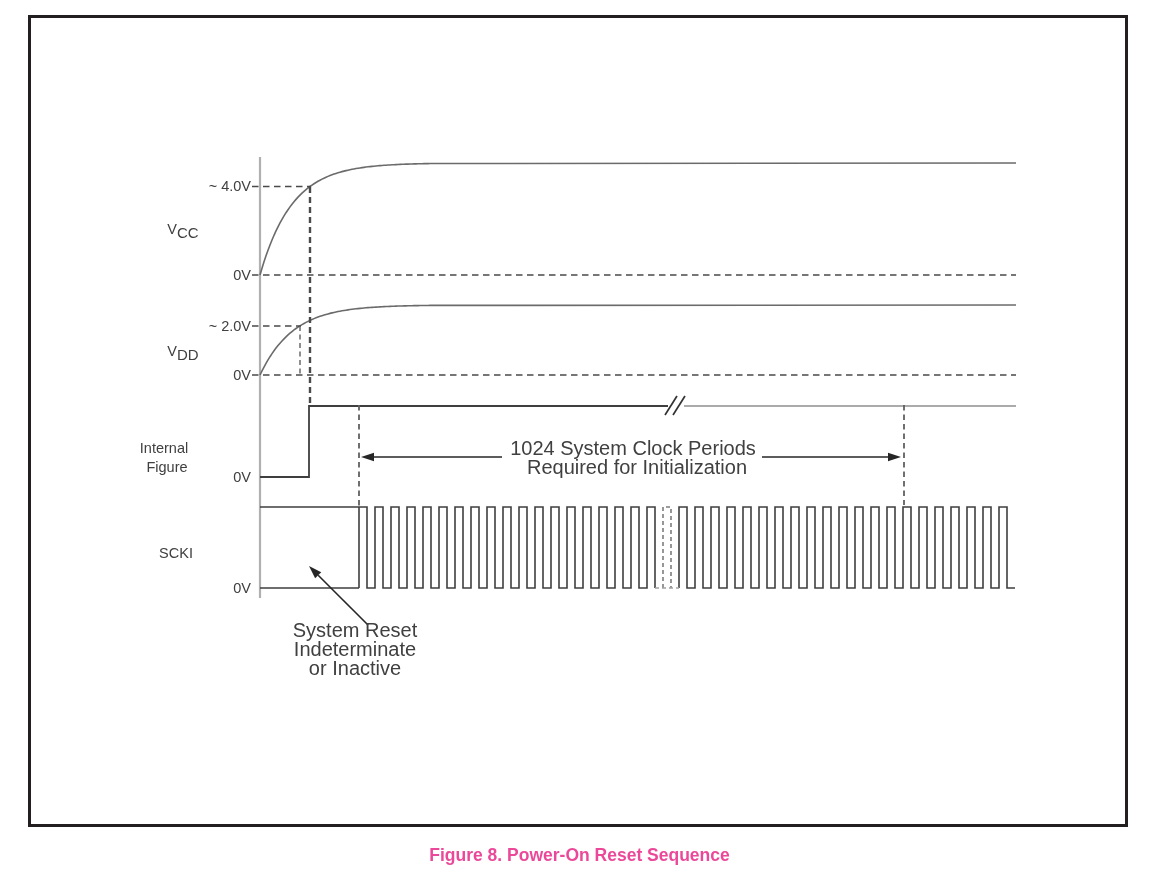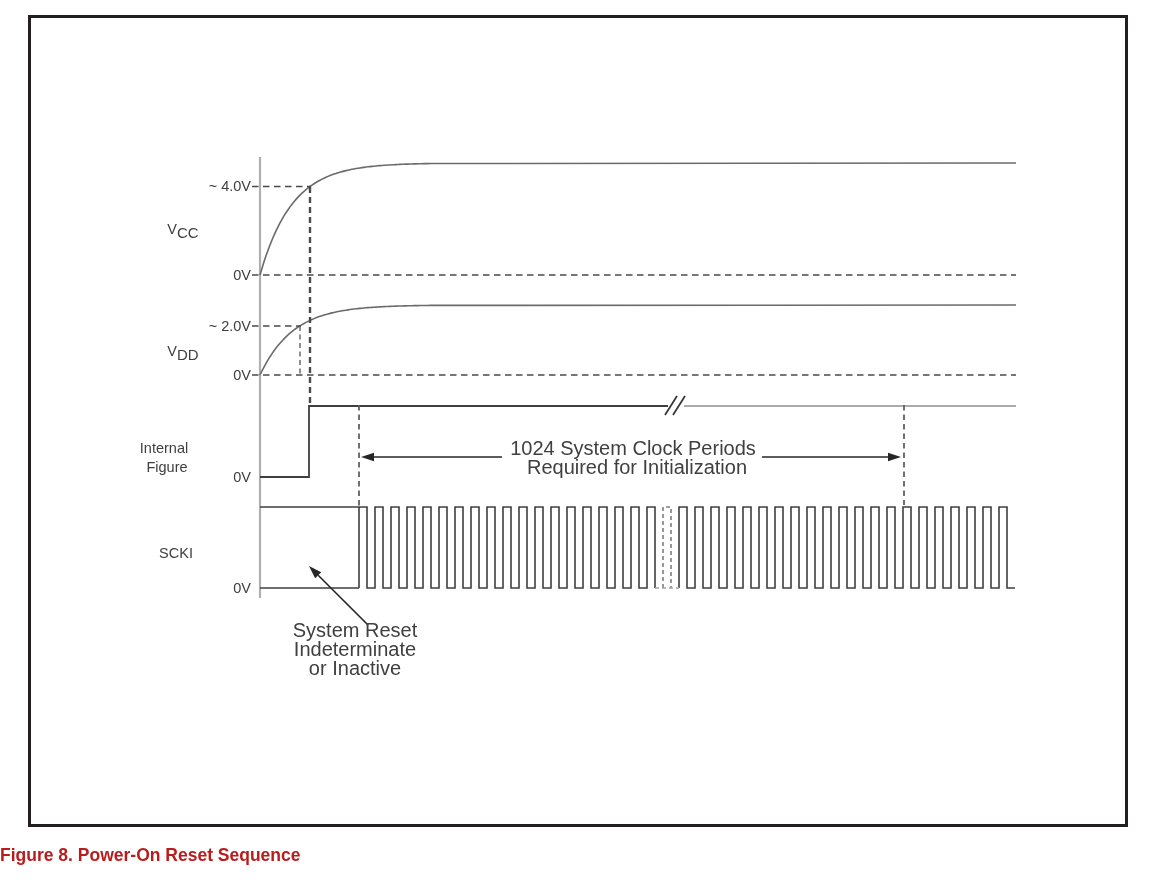--- a/index.html
+++ b/index.html
@@ -6,22 +6,22 @@
   .stage{position:relative;width:1159px;height:880px;background:#fff;overflow:hidden;
          font-family:"Liberation Sans","DejaVu Sans",sans-serif;}
   .frame{position:absolute;left:28px;top:15px;width:1100px;height:812px;
          border:3px solid #231f20;box-sizing:border-box;}
   svg{position:absolute;left:0;top:0;}
   .lbl{position:absolute;font-size:14.5px;color:#404040;white-space:nowrap;line-height:1;}
   .center{transform:translate(-50%,-50%);} 
   .right{transform:translate(-100%,-50%);} 
   .sub{font-size:15px;}
   .ann{font-size:20px;}
-  .caption{position:absolute;left:0;right:0;top:845px;text-align:left;
-           font-size:17.5px;font-weight:bold;color:#b91c1c;}
+  .caption{position:absolute;left:0;right:0;top:845px;text-align:center;
+           font-size:17.5px;font-weight:bold;color:#ec4899;}
 </style>
 </head>
 <body>
 
 <div class="stage">
   <div class="frame"></div>
 
   <svg id="diagram" width="1159" height="880" viewBox="0 0 1159 880">
       <line x1="260" y1="157" x2="260" y2="598" stroke="#b0b0b0" stroke-width="2.2" fill="none"></line>
       <path d="M260,275L262.0,268.21L264.0,261.84L266.0,255.85L268.0,250.23L270.0,244.94L272.0,239.98L274.0,235.31L276.0,230.93L278.0,226.82L280.0,222.95L282.0,219.32L284.0,215.91L286.0,212.70L288.0,209.69L290.0,206.86L292.0,204.20L294.0,201.71L296.0,199.36L298.0,197.16L300.0,195.09L302.0,193.14L304.0,191.32L306.0,189.60L308.0,187.99L310.0,186.48L312.0,185.05L314.0,183.72L316.0,182.46L318.0,181.28L320.0,180.18L322.0,179.14L324.0,178.16L326.0,177.24L328.0,176.38L330.0,175.57L332.0,174.80L334.0,174.09L336.0,173.42L338.0,172.79L340.0,172.19L342.0,171.64L344.0,171.11L346.0,170.62L348.0,170.16L350.0,169.73L352.0,169.32L354.0,168.94L356.0,168.58L358.0,168.24L360.0,167.92L362.0,167.62L364.0,167.34L366.0,167.08L368.0,166.83L370.0,166.60L372.0,166.38L374.0,166.18L376.0,165.98L378.0,165.80L380.0,165.63L382.0,165.47L384.0,165.32L386.0,165.18L388.0,165.05L390.0,164.93L392.0,164.81L394.0,164.70L396.0,164.60L398.0,164.50L400.0,164.41L402.0,164.32L404.0,164.24L406.0,164.17L408.0,164.10L410.0,164.03L412.0,163.97L414.0,163.91L416.0,163.86L418.0,163.80L420.0,163.75L422.0,163.71L424.0,163.67L426.0,163.63L428.0,163.59L430.0,163.55L1016,163" stroke="#6b6b6b" stroke-width="1.6" fill="none"></path>

